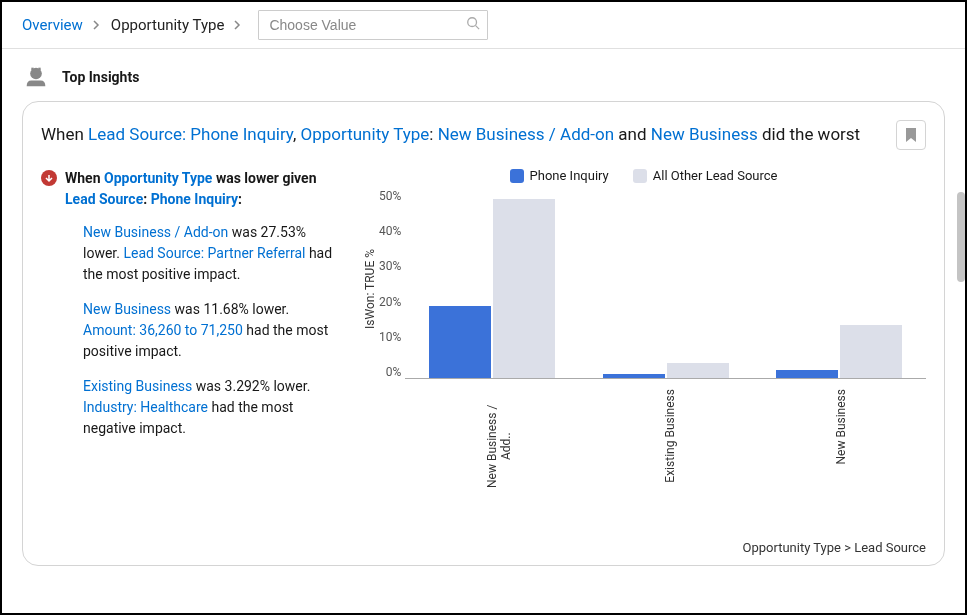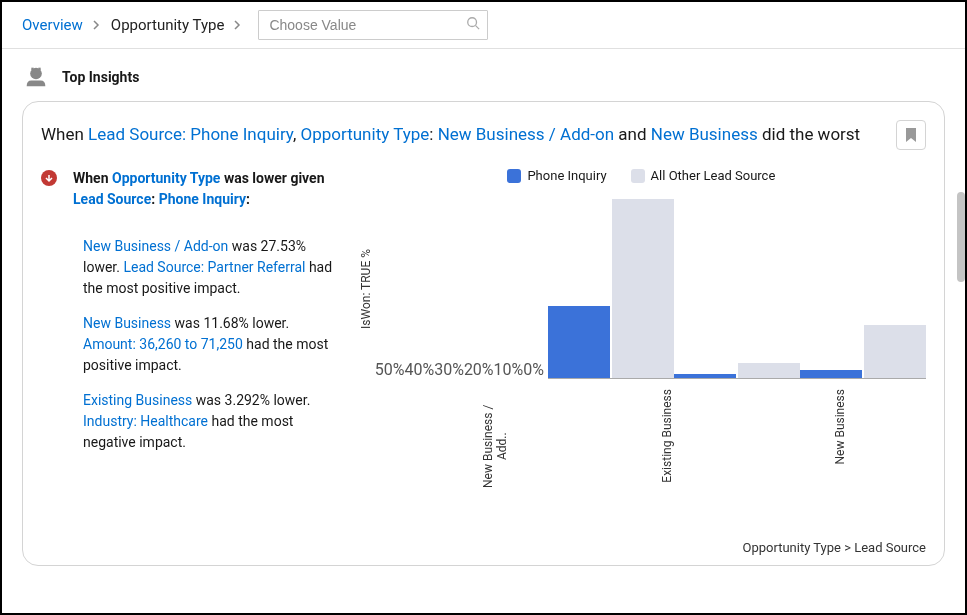--- a/index.html
+++ b/index.html
@@ -93,23 +93,23 @@
       display: flex;
       gap: 20px;
     }
     .insights {
       width: 300px;
       font-size: 14px;
       line-height: 1.5;
     }
     .insight-head {
       display: flex;
-      gap: 16px;
+      gap: 8px;
       font-weight: 700;
-      margin-bottom: 26px;
+      margin-bottom: 12px;
     }
     .red-dot {
       width: 16px;
       height: 16px;
       border-radius: 50%;
       background: #c23934;
       display: flex;
       align-items: center;
       justify-content: center;
       flex-shrink: 0;
@@ -148,23 +148,24 @@
     .ylabel {
       writing-mode: vertical-rl;
       transform: rotate(180deg);
       font-size: 12px;
       color: #333;
       text-align: center;
       padding: 0 2px;
     }
     .yaxis {
       display: flex;
+      flex-direction: column;
       justify-content: space-between;
       align-items: flex-end;
-      font-size: 16px;
+      font-size: 12px;
       color: #555;
       padding-bottom: 0;
       padding-right: 4px;
       height: 190px;
     }
     .plot {
       flex: 1;
       position: relative;
       border-bottom: 1px solid #aaa;
       display: flex;

